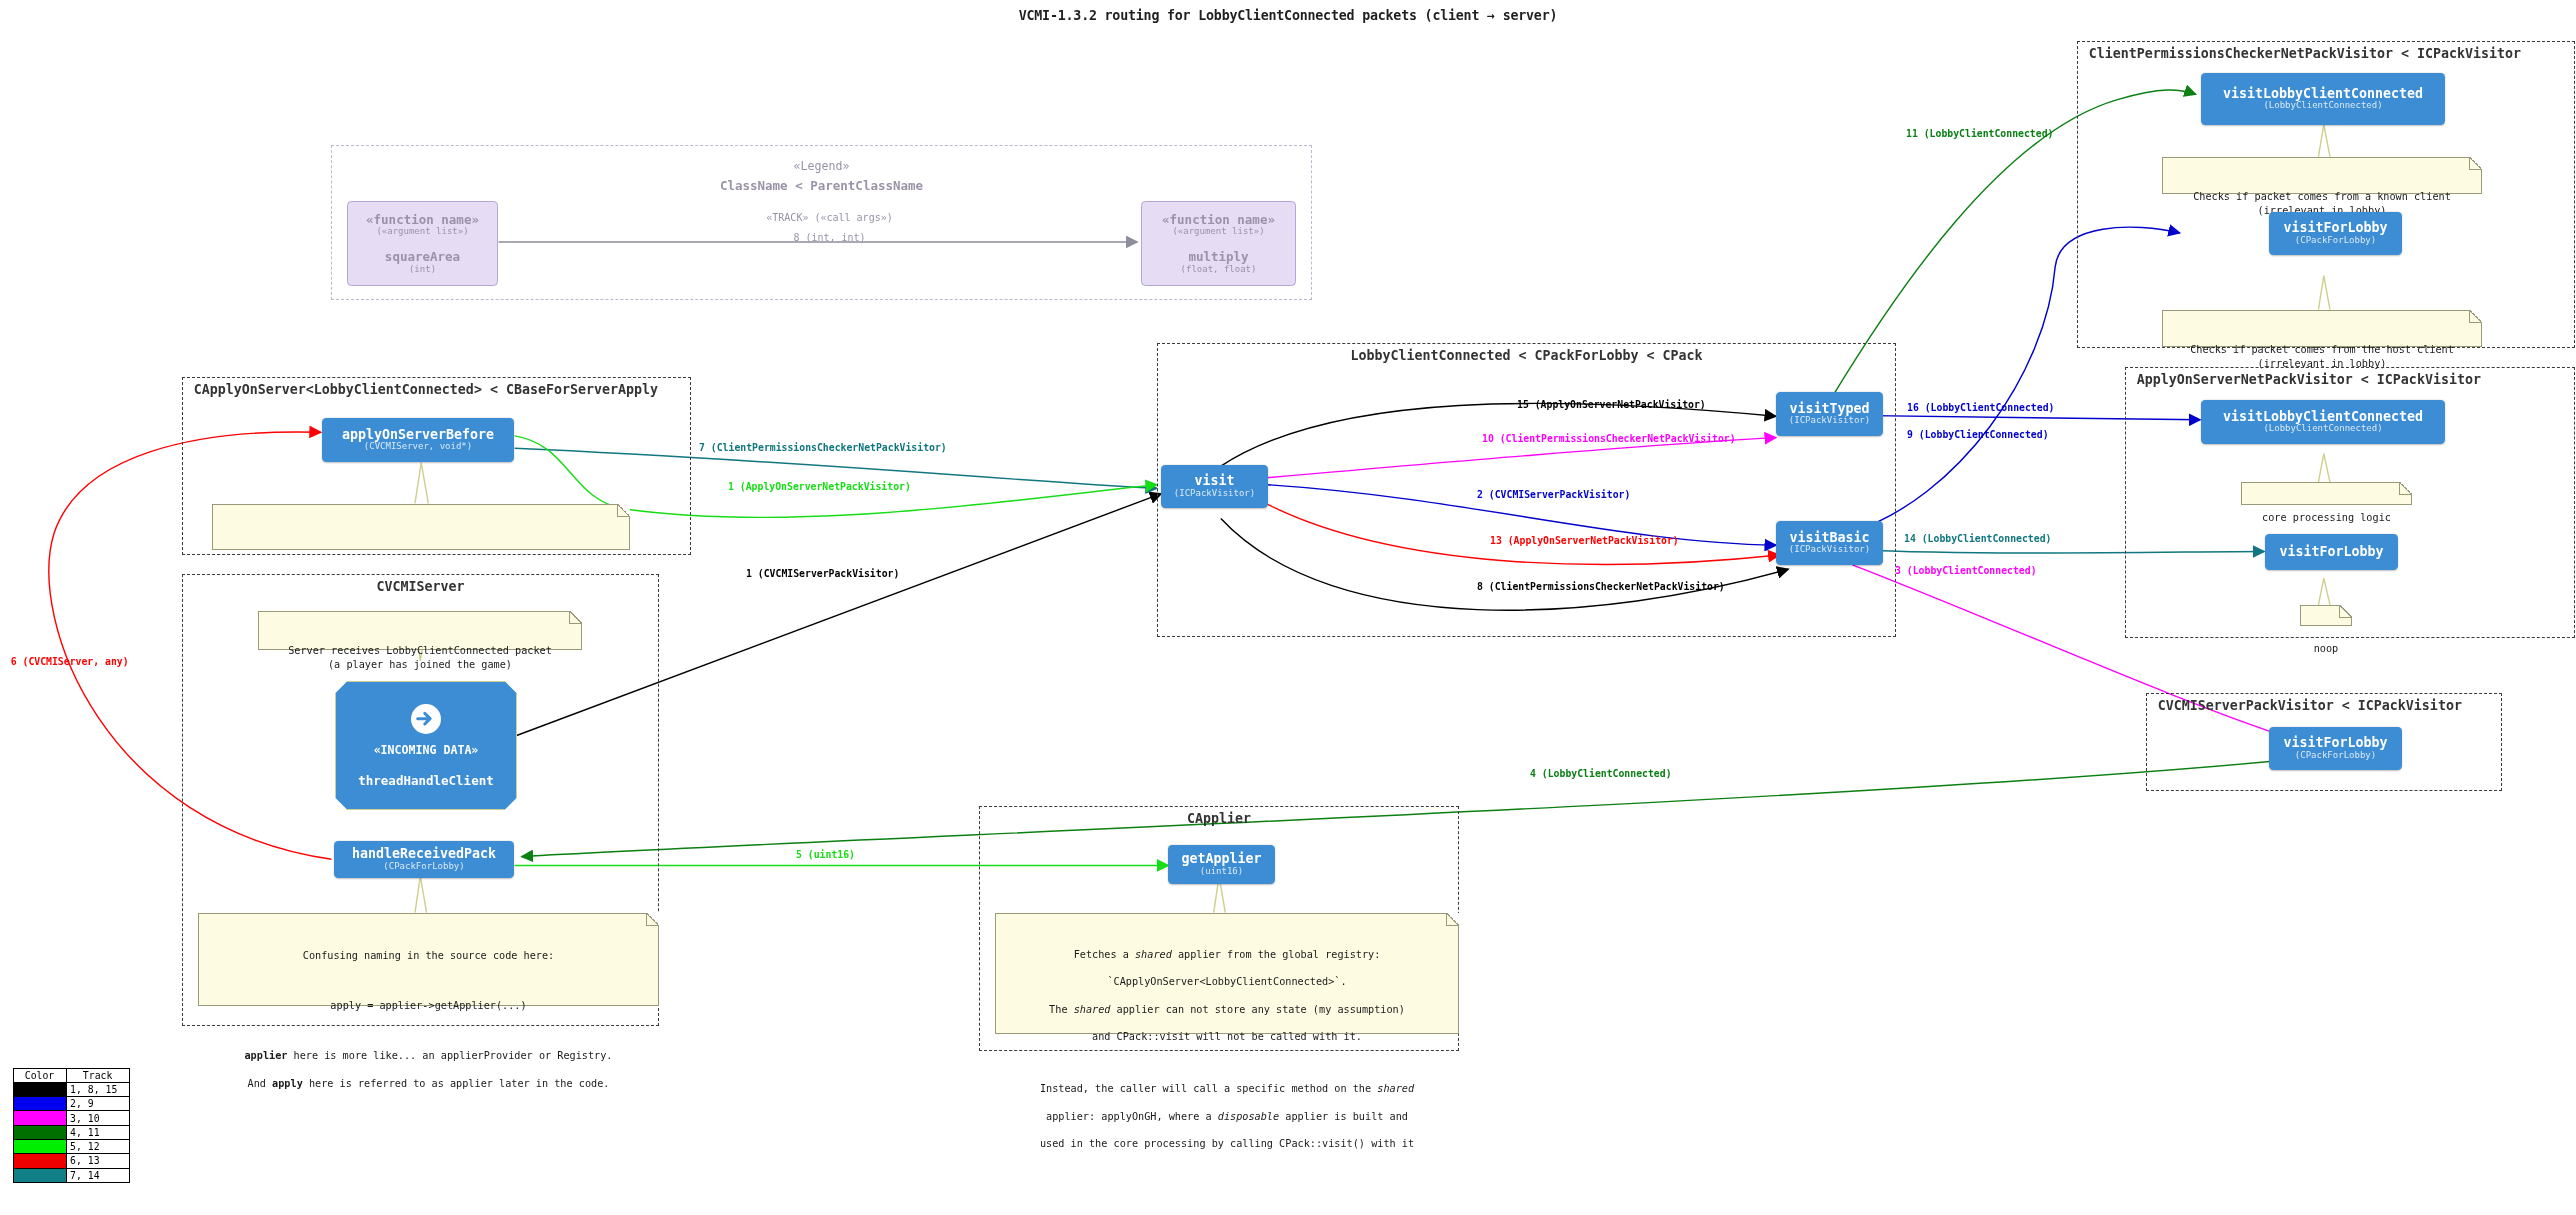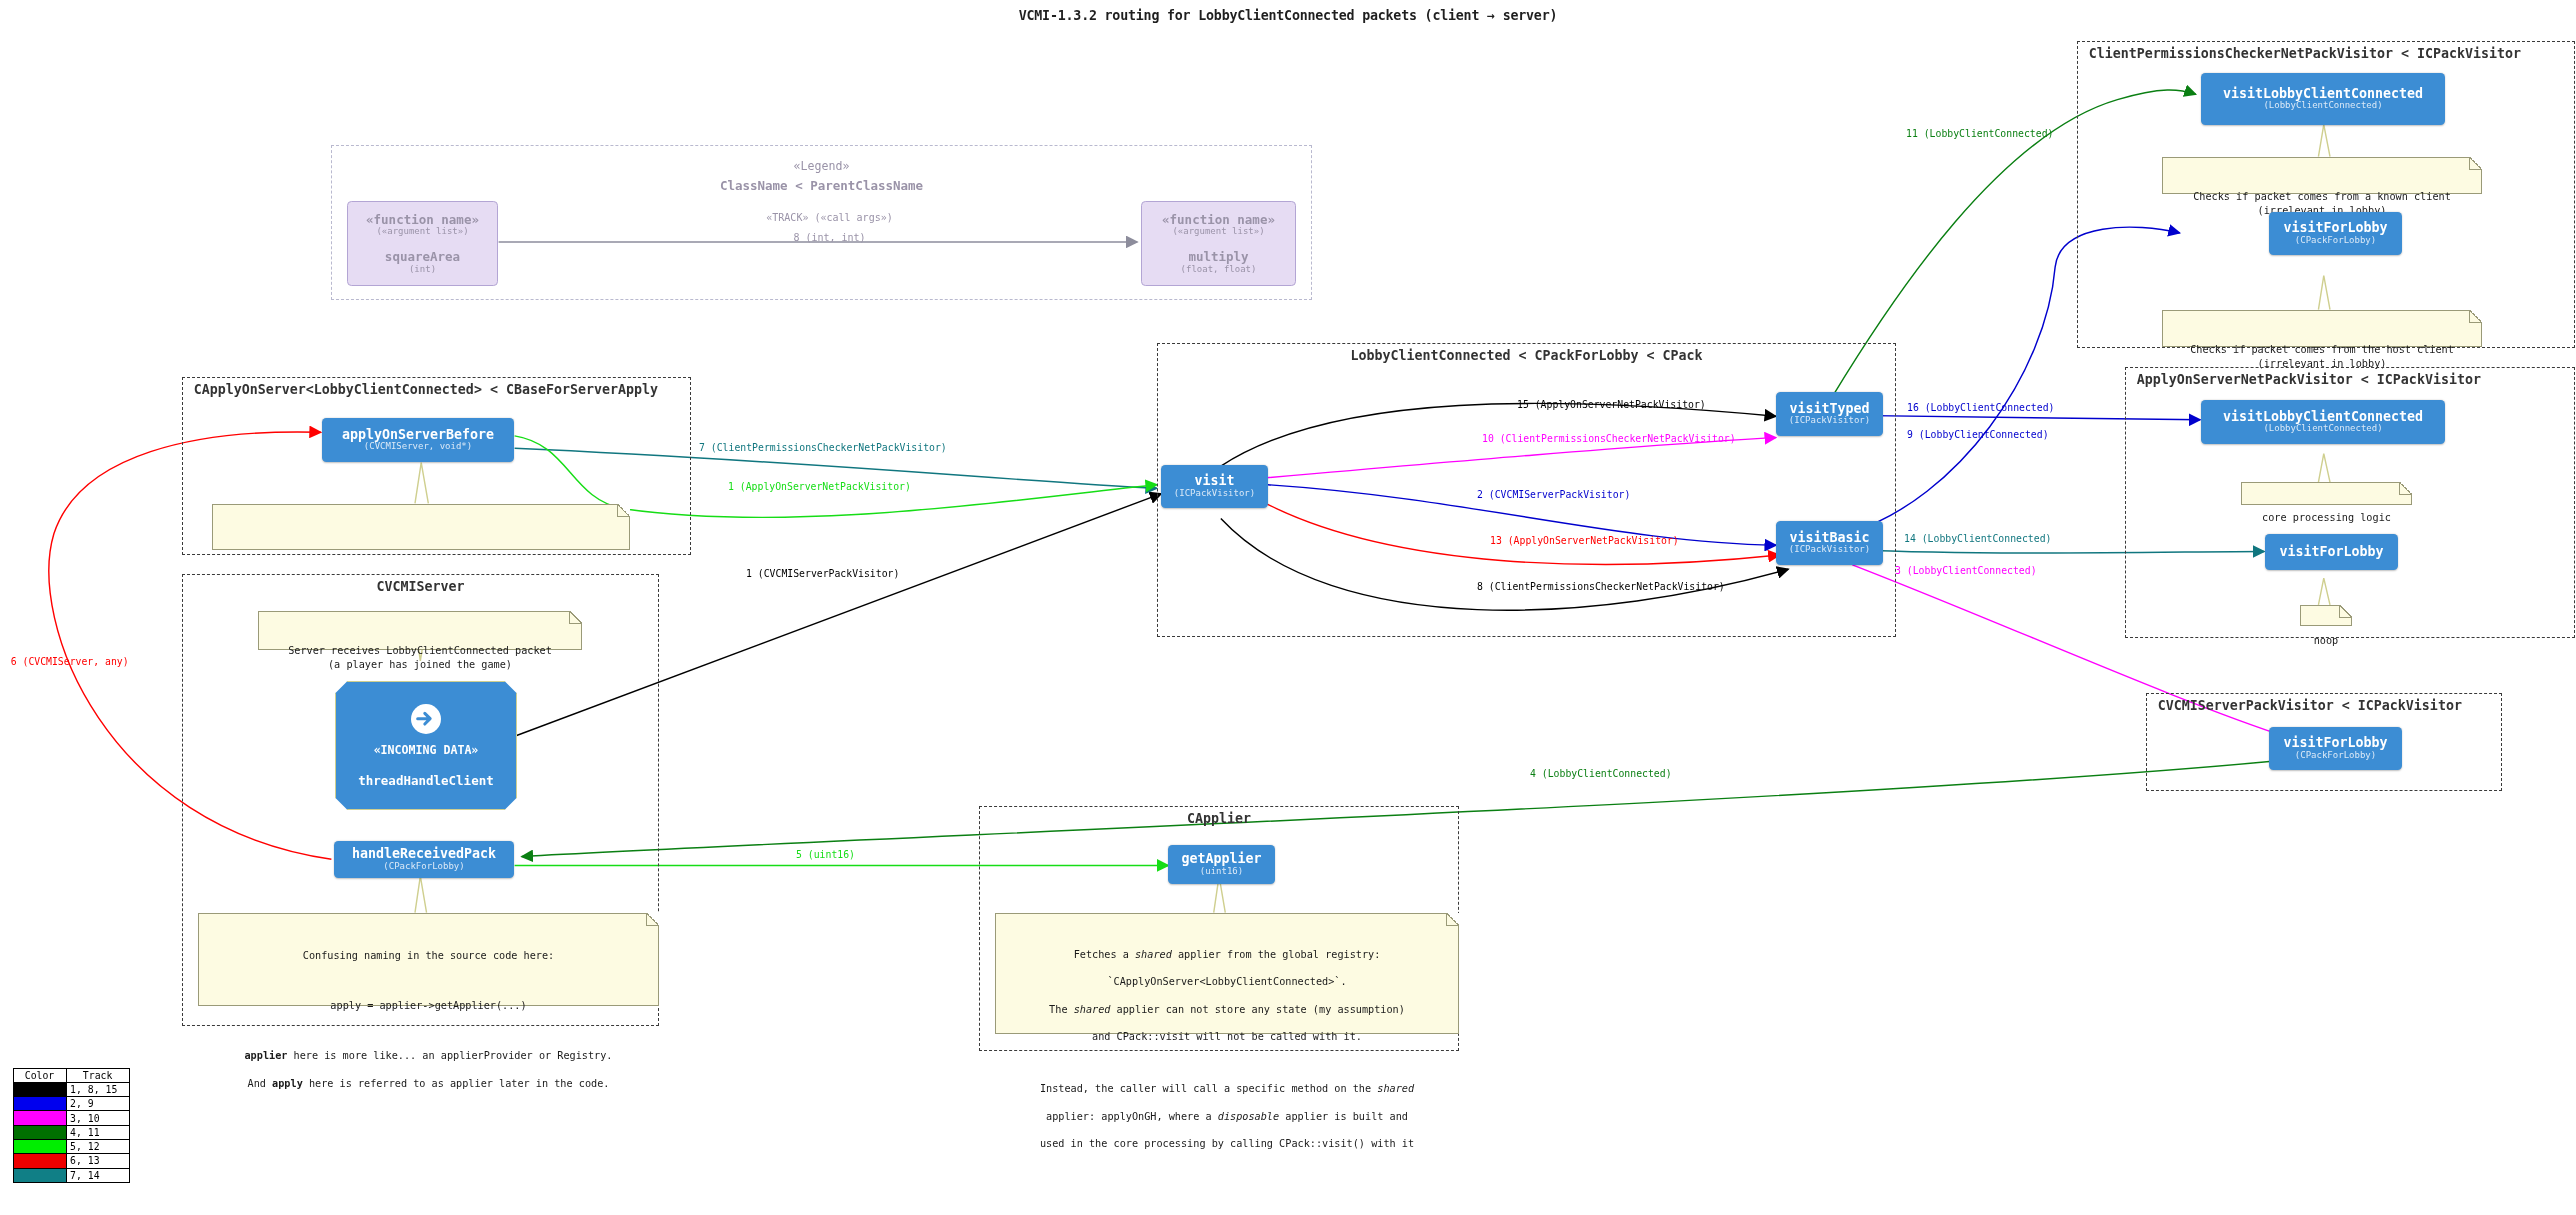--- a/index.html
+++ b/index.html
@@ -65,21 +65,21 @@
     text-align:center;box-sizing:border-box;
   }
   #thread-handle-client .stereo{font-size:11.6px;font-weight:bold;margin-top:9px;}
   #thread-handle-client .nm{font-size:12.5px;font-weight:bold;margin-top:16px;}
   .arrow-circle{
     width:30px;height:30px;border-radius:50%;background:#fff;
     display:flex;align-items:center;justify-content:center;
   }
   .arrow-circle svg{display:block;}
   
-  .elbl{position:absolute;font-size:9.8px;font-weight:normal;white-space:nowrap;line-height:1;}
+  .elbl{position:absolute;font-size:9.8px;font-weight:bold;white-space:nowrap;line-height:1;}
   
   #edges{position:absolute;left:0;top:0;width:2576px;height:1215px;pointer-events:none;}
   
   #track-table{position:absolute;left:12.5px;top:1068px;border-collapse:collapse;
                font-size:9.8px;color:#000;background:#fff;}
   #track-table th,#track-table td{border:0.9px solid #000;padding:0.9px 3.6px;font-weight:normal;}
   #track-table th{text-align:center;}
   #track-table td.sw{width:52px;padding:0;height:13.3px;}
   #track-table td.tk{width:55px;text-align:left;white-space:nowrap;}
 </style>
@@ -292,21 +292,21 @@
   <div class="nm">visitLobbyClientConnected</div>
   <div class="ar">(LobbyClientConnected)</div>
 </div>
 <div class="note" style="left:2241px;top:482px;width:171px;height:23px;line-height:1.2;padding-top:4.4px;">
   <span class="fold"></span>
   <span>core processing logic</span>
 </div>
 <div class="node" style="left:2265px;top:534px;width:133px;height:36px;">
   <div class="nm">visitForLobby</div>
 </div>
-<div class="note" style="left:2300px;top:605px;width:52px;height:21.4px;line-height:1.2;padding-top:5px;">
+<div class="note" style="left:2300px;top:605px;width:52px;height:21.4px;line-height:1.2;padding-top:13px;">
   <span class="fold"></span>
   <span>noop</span>
 </div>
 
 <div class="abs pkg" style="left:2146px;top:693px;width:356px;height:98px;">
   <div class="pkg-title left">CVCMIServerPackVisitor &lt; ICPackVisitor</div>
 </div>
 <div class="node" style="left:2269px;top:727px;width:133px;height:43px;">
   <div class="nm">visitForLobby</div>
   <div class="ar">(CPackForLobby)</div>

